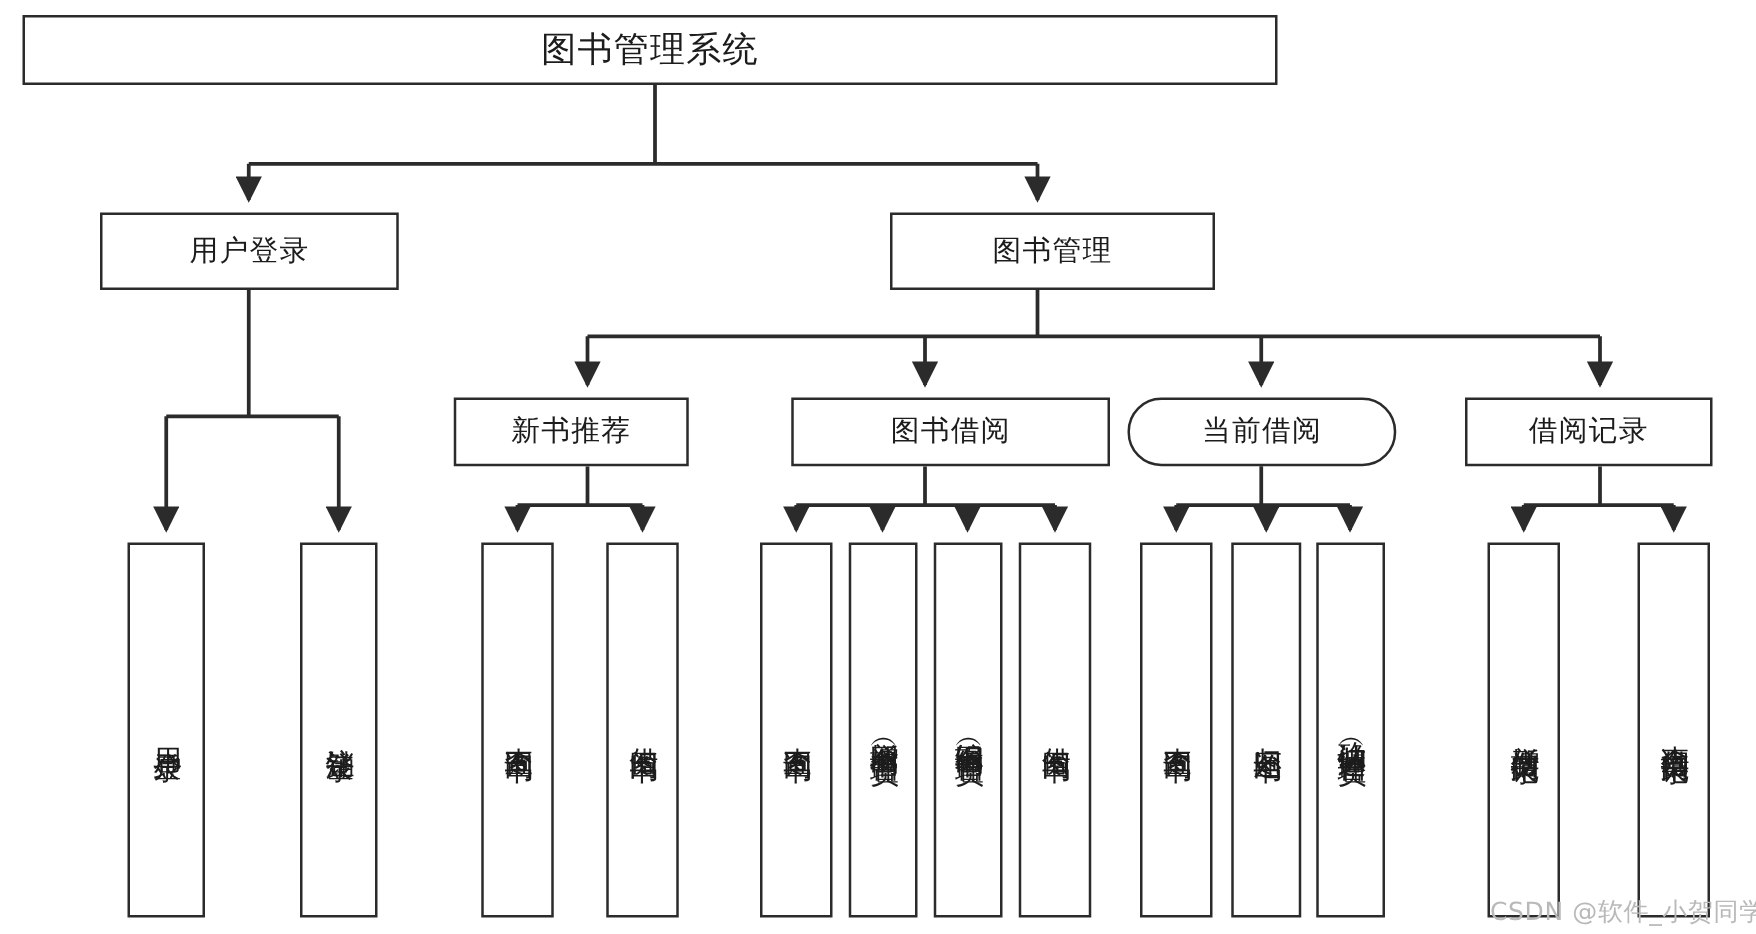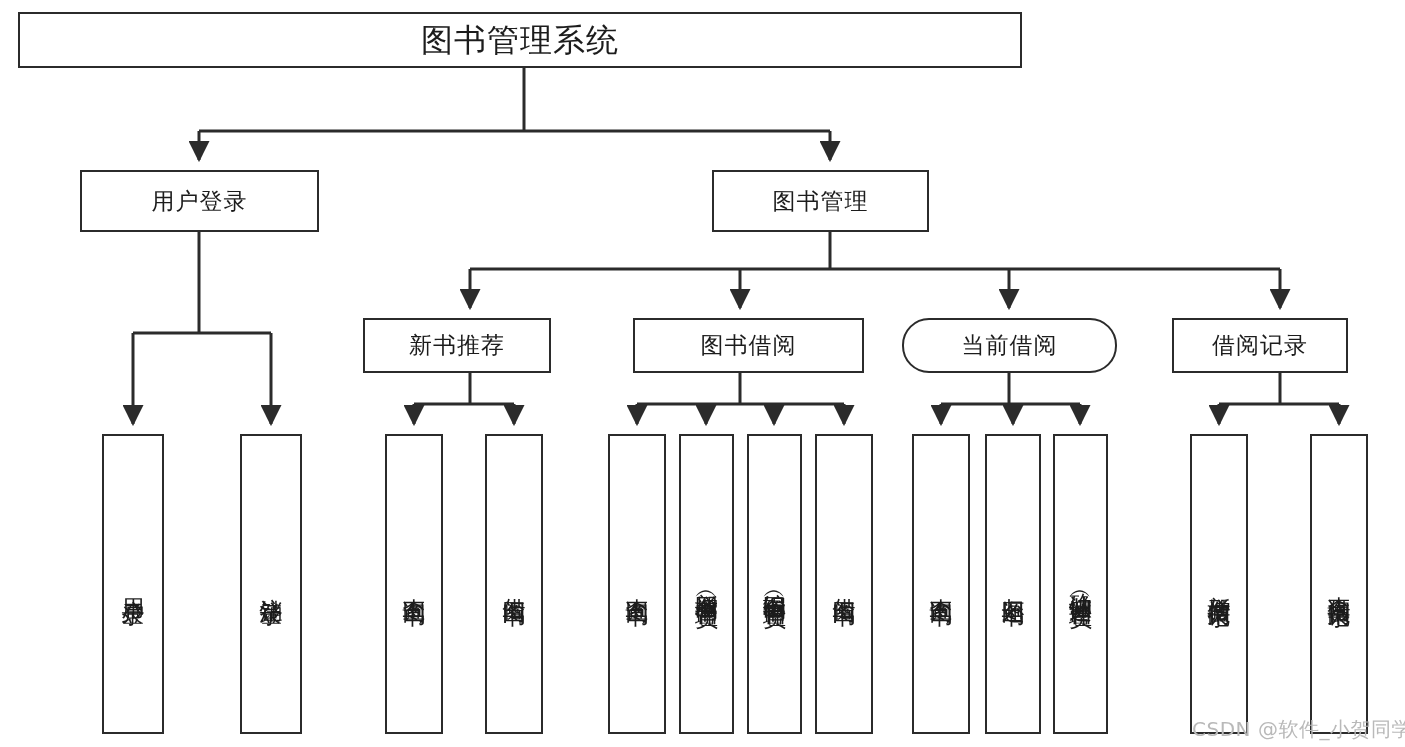--- a/index.html
+++ b/index.html
@@ -51,21 +51,21 @@
     padding: 6px 0;
     text-align: center;
   }
   .node.vertical .vtext {
     display: block;
     writing-mode: vertical-rl;
     text-orientation: upright;
     max-height: 100%;
   }
   .node.root {
-    font-size: 32px;
+    font-size: 28px;
   }
   .watermark {
     position: absolute;
     font-size: 20px;
     color: #b9b9b9;
     letter-spacing: 0.5px;
     white-space: nowrap;
     user-select: none;
   }
 </style>
@@ -127,34 +127,34 @@
     </g>
   </svg>
 
   <div class="node horizontal root" style="left: 18px; top: 12px; width: 1004px; height: 56px; border-color: rgb(43, 43, 43); color: rgb(28, 28, 28);">
     <span>图书管理系统</span>
   </div>
 
   <div class="node horizontal" style="left: 80px; top: 170px; width: 239px; height: 62px; border-color: rgb(43, 43, 43); color: rgb(28, 28, 28);">
     <span>用户登录</span>
   </div>
-  <div class="node horizontal" style="left: 712px; top: 170px; width: 217px; height: 62px; border-color: rgb(43, 43, 43); color: rgb(28, 28, 28);">
+  <div class="node horizontal" style="left: 712px; top: 170px; width: 260px; height: 62px; border-color: rgb(43, 43, 43); color: rgb(28, 28, 28);">
     <span>图书管理</span>
   </div>
 
   <div class="node horizontal" style="left: 363px; top: 318px; width: 188px; height: 55px; border-color: rgb(43, 43, 43); color: rgb(28, 28, 28);">
     <span>新书推荐</span>
   </div>
-  <div class="node horizontal" style="left: 633px; top: 318px; width: 231px; height: 55px; border-color: rgb(43, 43, 43); color: rgb(28, 28, 28);">
+  <div class="node horizontal" style="left: 633px; top: 318px; width: 255px; height: 55px; border-color: rgb(43, 43, 43); color: rgb(28, 28, 28);">
     <span>图书借阅</span>
   </div>
   <div class="node horizontal" style="left: 902px; top: 318px; width: 215px; height: 55px; border-color: rgb(43, 43, 43); color: rgb(28, 28, 28); border-radius: 27px;">
     <span>当前借阅</span>
   </div>
-  <div class="node horizontal" style="left: 1172px; top: 318px; width: 176px; height: 55px; border-color: rgb(43, 43, 43); color: rgb(28, 28, 28);">
+  <div class="node horizontal" style="left: 1172px; top: 318px; width: 198px; height: 55px; border-color: rgb(43, 43, 43); color: rgb(28, 28, 28);">
     <span>借阅记录</span>
   </div>
 
   <div class="node vertical" style="left: 102px; top: 434px; width: 62px; height: 300px; border-color: rgb(43, 43, 43); color: rgb(28, 28, 28);">
     <span class="vtext">用户登录</span>
   </div>
   <div class="node vertical" style="left: 240px; top: 434px; width: 62px; height: 300px; border-color: rgb(43, 43, 43); color: rgb(28, 28, 28);">
     <span class="vtext">注销登录</span>
   </div>
   <div class="node vertical" style="left: 385px; top: 434px; width: 58px; height: 300px; border-color: rgb(43, 43, 43); color: rgb(28, 28, 28);">

